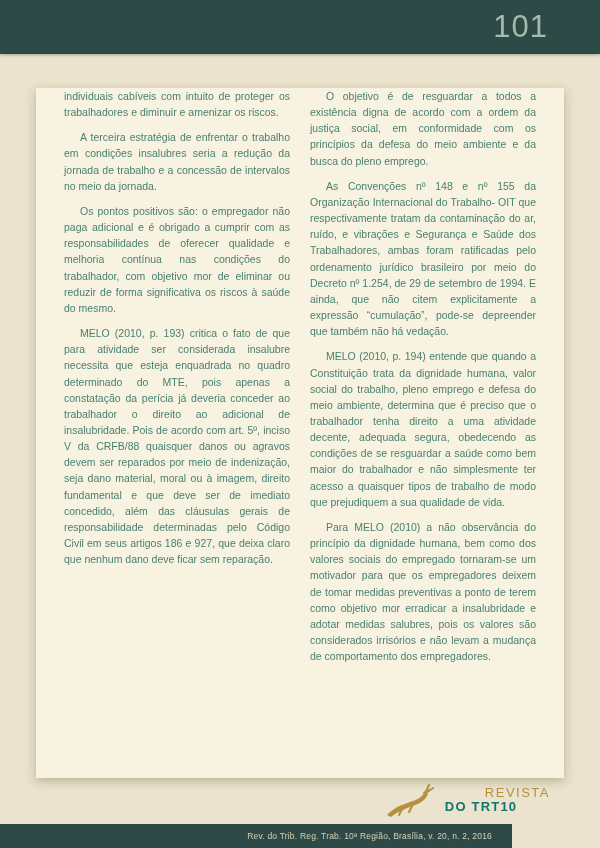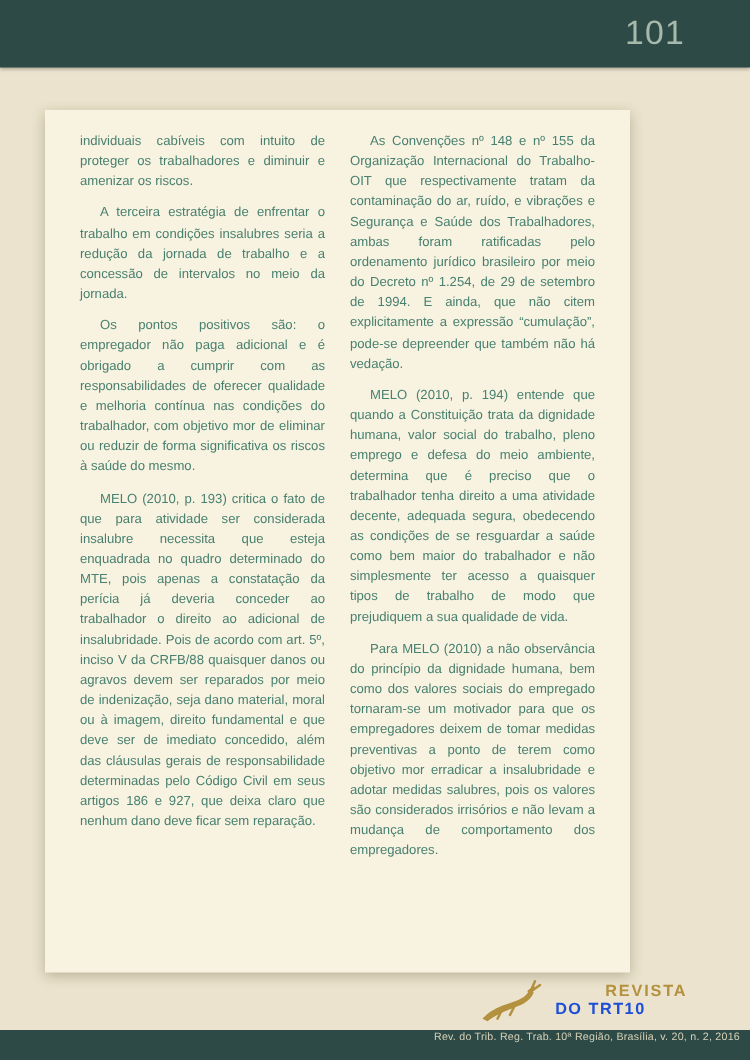--- a/index.html
+++ b/index.html
@@ -10,67 +10,68 @@
     font-family:"Liberation Sans", sans-serif;
     overflow:hidden;
   }
   .topbar {
     position:absolute; top:0; left:0; width:600px; height:54px;
     background:#2d4a47;
     box-shadow:0 1px 3px rgba(0,0,0,0.3);
   }
   .pagenum {
     position:absolute; right:52px; top:50%; transform:translateY(-50%);
-    font-size:27px; color:#a7b9ab; letter-spacing:1px;
+    font-size:31px; color:#a7b9ab; letter-spacing:1px;
   }
   .card {
-    position:absolute; left:36px; top:88px; width:468px; height:690px;
+    position:absolute; left:36px; top:88px; width:528px; height:690px;
     background:#f8f2e1;
     box-shadow:0 3px 10px rgba(70,58,25,0.30);
-    padding:17px 28px;
+    padding:0 28px;
   }
   .columns { display:flex; gap:20px; height:100%; }
   .col { flex:1; min-width:0; }
   .col p {
     font-size:10.5px; line-height:1.54; color:#48806f;
     text-align:justify; text-indent:16px; margin:0 0 9px 0;
     hyphens:auto;
   }
   .col p.no-indent { text-indent:0; }
   .logo {
     position:absolute; right:50px; bottom:30px;
     display:flex; align-items:center; gap:8px;
   }
   .logo-text { display:flex; flex-direction:column; line-height:1.08; }
-  .logo-text .l1 { color:#b3913f; font-weight:bold; font-size:13px; letter-spacing:1.5px;padding-left:40px; }
-  .logo-text .l2 { color:#1d4ed8; font-weight:bold; font-size:13px; letter-spacing:1.2px; }
+  .logo-text .l1 { color:#b3913f; font-weight:normal; font-size:13px; letter-spacing:1.5px;padding-left:40px; }
+  .logo-text .l2 { color:#0f766e; font-weight:bold; font-size:13px; letter-spacing:1.2px; }
   .bottombar {
-    position:absolute; bottom:0; left:0; width:600px; height:24px;
+    position:absolute; bottom:0; left:0; width:512px; height:24px;
     background:#2d4a47;
-    display:flex; align-items:flex-start; justify-content:flex-end;
-    padding-right:8px;
+    display:flex; align-items:center; justify-content:flex-end;
+    padding-right:20px;
   }
   .citation { font-size:8.5px; color:#d6d1b8; letter-spacing:0.2px; }
 </style>
 </head>
 <body>
 
 <header class="topbar">
   <span class="pagenum">101</span>
 </header>
 
 <main class="card">
   <div class="columns">
     <div class="col">
       <p class="no-indent">individuais cabíveis com intuito de proteger os trabalhadores e diminuir e amenizar os riscos.</p>
       <p>A terceira estratégia de enfrentar o trabalho em condições insalubres seria a redução da jornada de trabalho e a concessão de intervalos no meio da jornada.</p>
       <p>Os pontos positivos são: o empregador não paga adicional e é obrigado a cumprir com as responsabilidades de oferecer qualidade e melhoria contínua nas condições do trabalhador, com objetivo mor de eliminar ou reduzir de forma significativa os riscos à saúde do mesmo.</p>
       <p>MELO (2010, p. 193) critica o fato de que para atividade ser considerada insalubre necessita que esteja enquadrada no quadro determinado do MTE, pois apenas a constatação da perícia já deveria conceder ao trabalhador o direito ao adicional de insalubridade. Pois de acordo com art. 5º, inciso V da CRFB/88 quaisquer danos ou agravos devem ser reparados por meio de indenização, seja dano material, moral ou à imagem, direito fundamental e que deve ser de imediato concedido, além das cláusulas gerais de responsabilidade determinadas pelo Código Civil em seus artigos 186 e 927, que deixa claro que nenhum dano deve ficar sem reparação.</p>
     </div>
     <div class="col">
+      <p>O objetivo é de resguardar a todos a existência digna de acordo com a ordem da justiça social, em conformidade com os princípios da defesa do meio ambiente e da busca do pleno emprego.</p>
       <p>As Convenções nº 148 e nº 155 da Organização Internacional do Trabalho- OIT que respectivamente tratam da contaminação do ar, ruído, e vibrações e Segurança e Saúde dos Trabalhadores, ambas foram ratificadas pelo ordenamento jurídico brasileiro por meio do Decreto nº 1.254, de 29 de setembro de 1994. E ainda, que não citem explicitamente a expressão “cumulação”, pode-se depreender que também não há vedação.</p>
       <p>MELO (2010, p. 194) entende que quando a Constituição trata da dignidade humana, valor social do trabalho, pleno emprego e defesa do meio ambiente, determina que é preciso que o trabalhador tenha direito a uma atividade decente, adequada segura, obedecendo as condições de se resguardar a saúde como bem maior do trabalhador e não simplesmente ter acesso a quaisquer tipos de trabalho de modo que prejudiquem a sua qualidade de vida.</p>
       <p>Para MELO (2010) a não observância do princípio da dignidade humana, bem como dos valores sociais do empregado tornaram-se um motivador para que os empregadores deixem de tomar medidas preventivas a ponto de terem como objetivo mor erradicar a insalubridade e adotar medidas salubres, pois os valores são considerados irrisórios e não levam a mudança de comportamento dos empregadores.</p>
     </div>
   </div>
 </main>
 
 <div class="logo">
   <svg width="52" height="36" viewBox="0 0 52 36" aria-hidden="true">
     <g fill="none" stroke="#b3913f" stroke-width="2" stroke-linecap="round">

